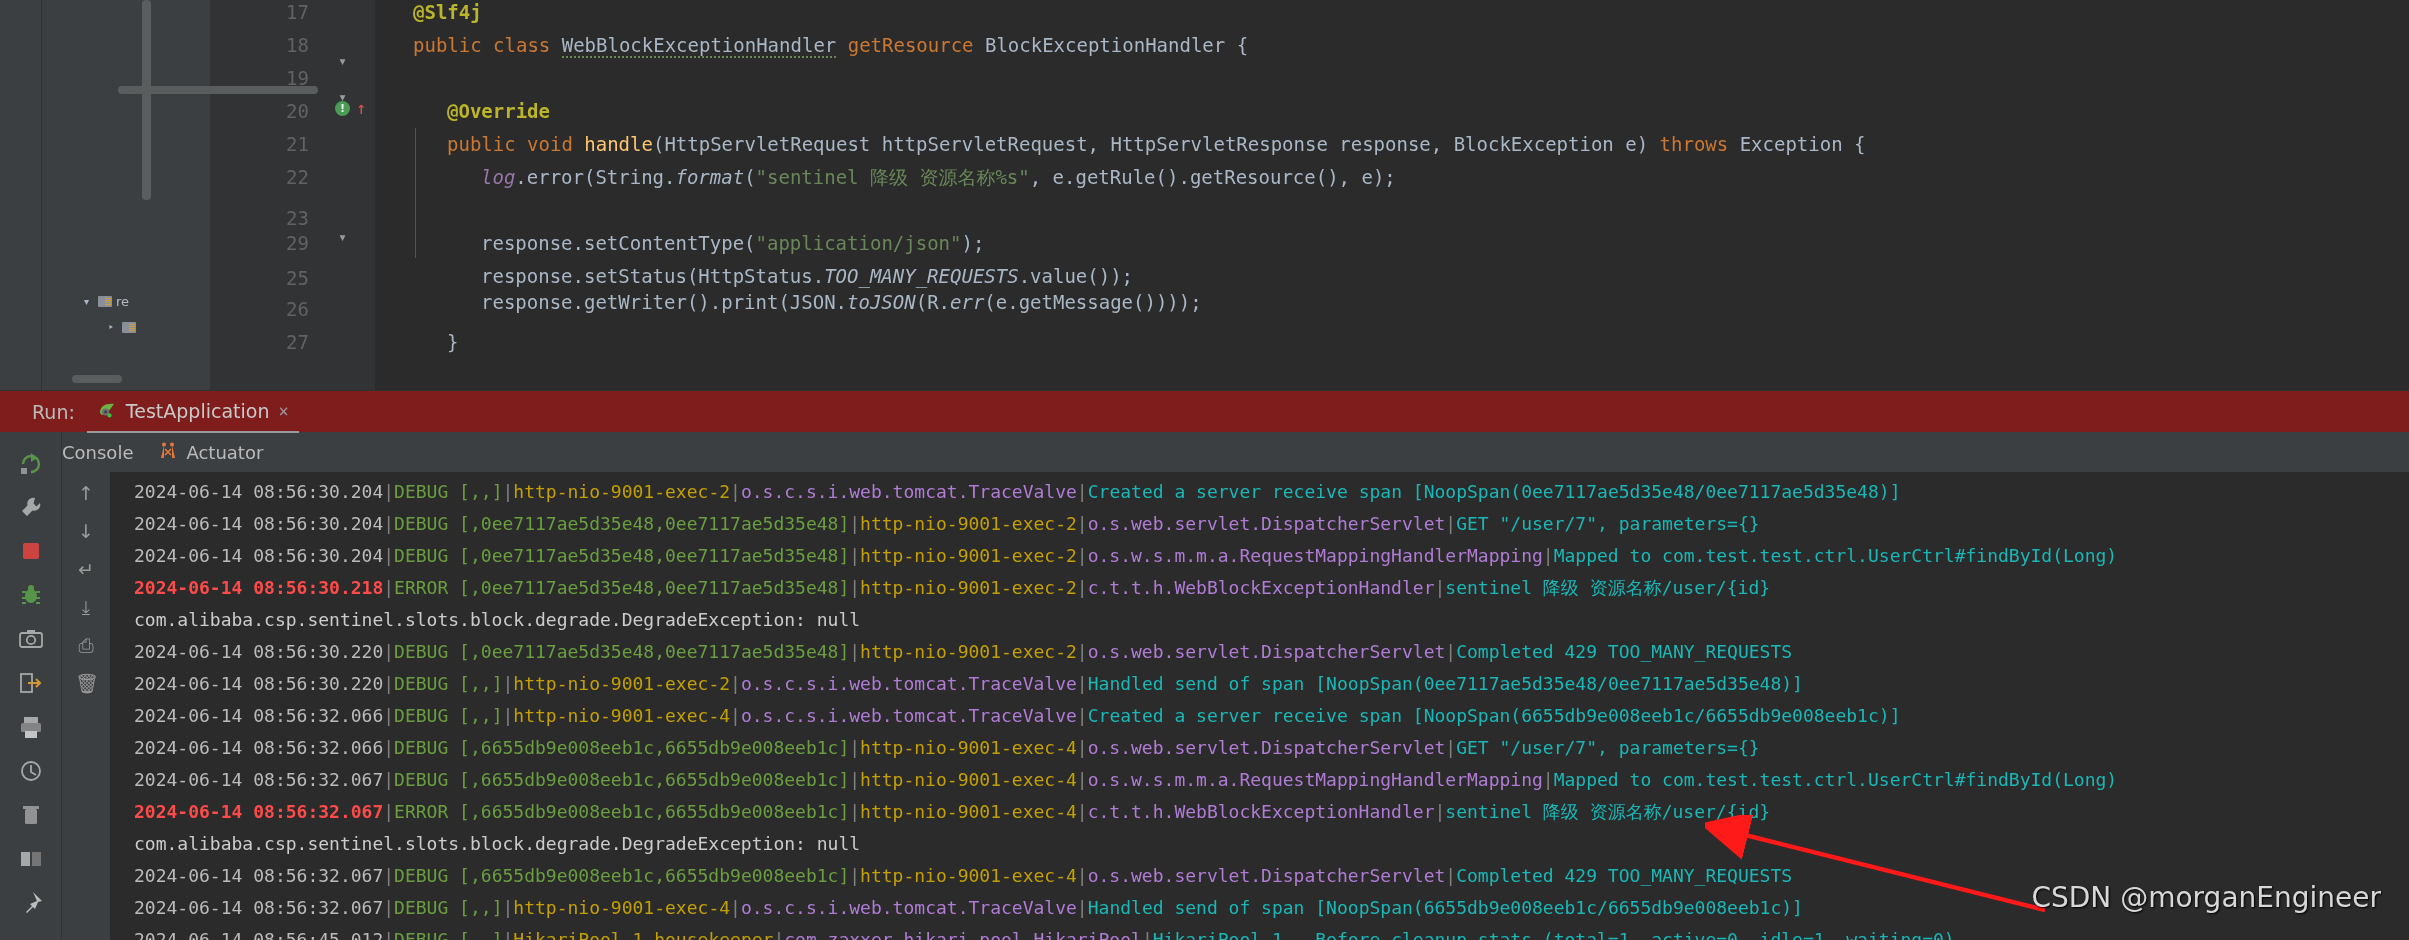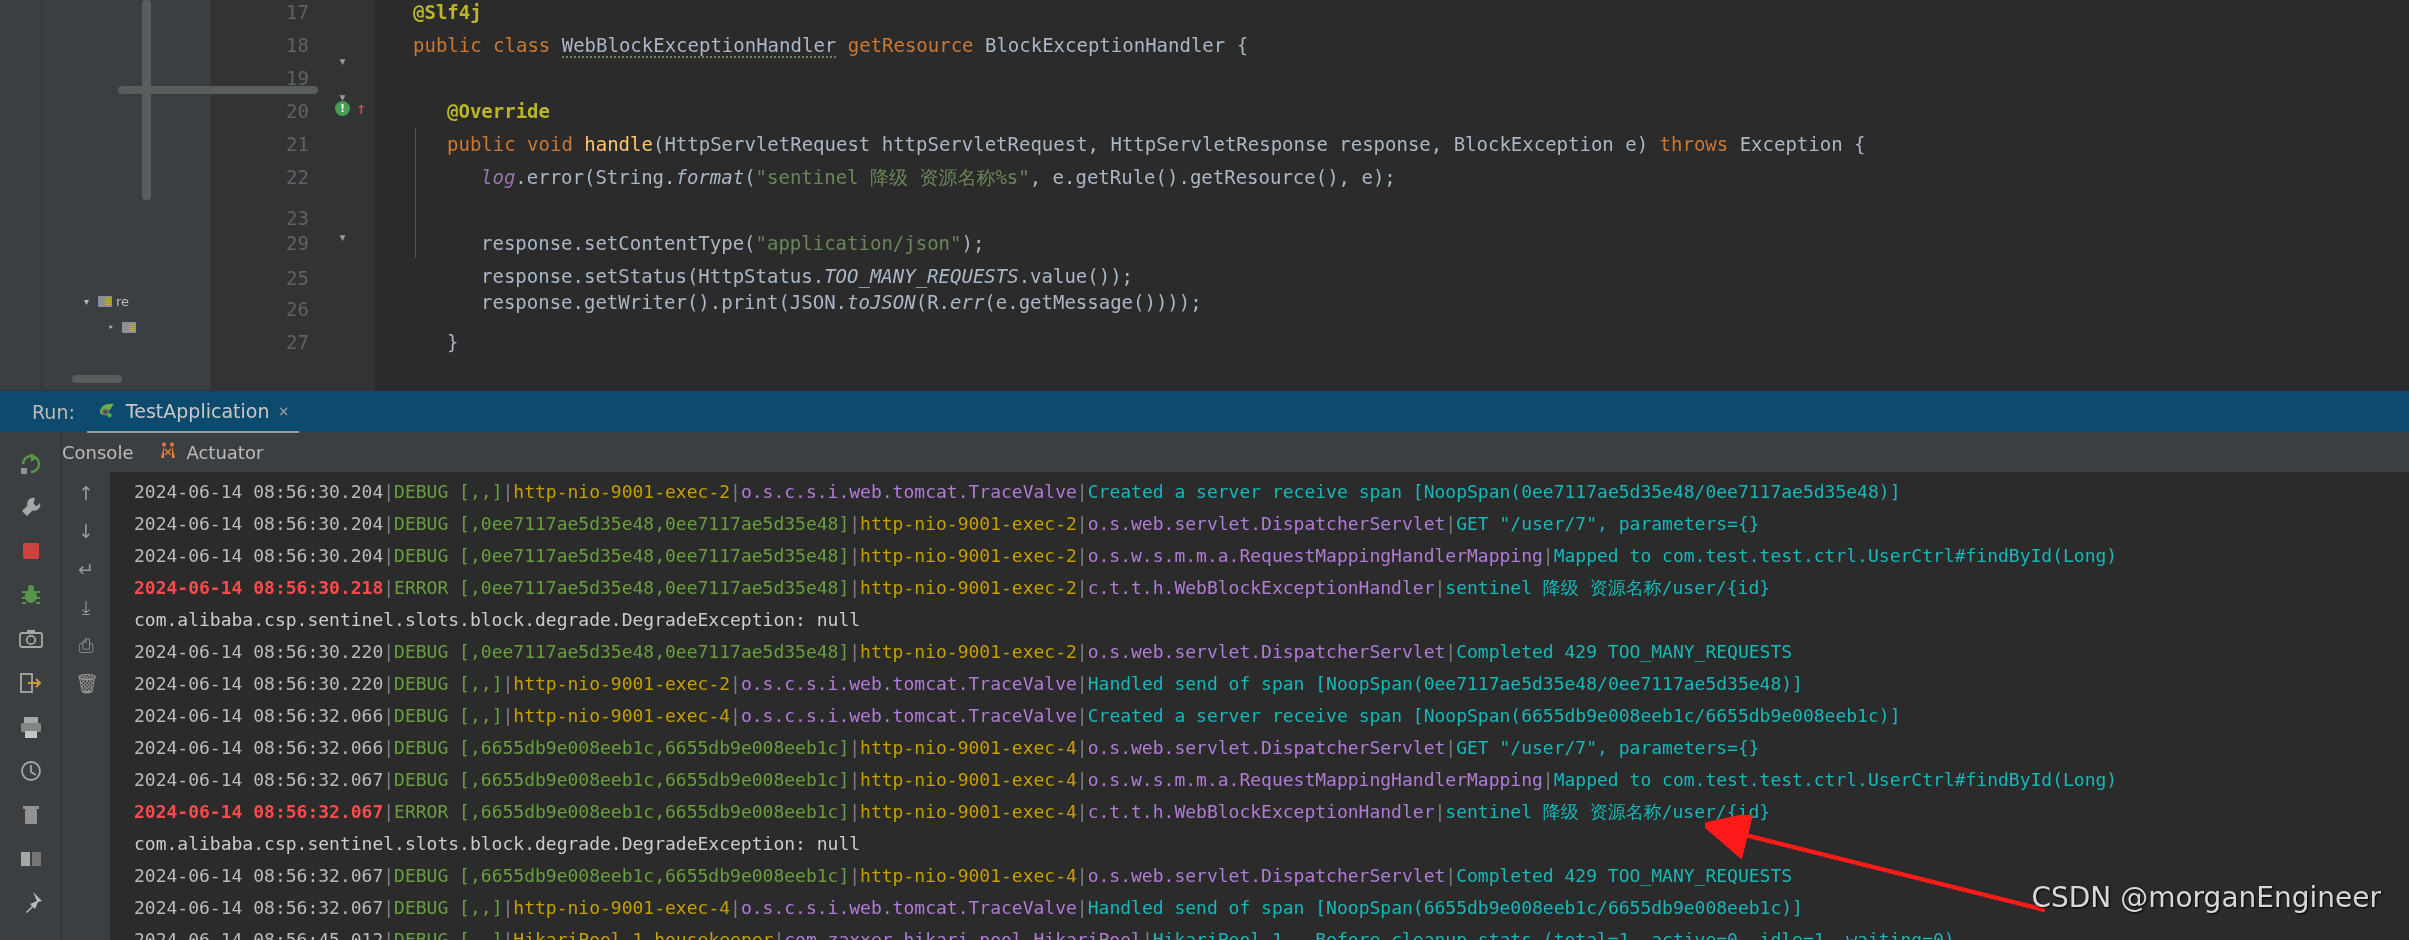--- a/index.html
+++ b/index.html
@@ -88,21 +88,21 @@
   .uparrow { color:#d9534f; font-size:17px; line-height:15px;}
   .atsym { color:#888; font-size:16px; font-family:"DejaVu Sans Mono",monospace;}
   .foldmark { color:#888; font-size:15px;}
 
   .lambda-ic { position:absolute; color:#9a9a9a; font-size:17px; }
 
   
   .run-panel { position:absolute; left:0; top:390px; width:2409px; height:550px; background:#3c3f41; }
   .run-header {
     position:absolute; left:0; top:0; width:2409px; height:42px;
-    background:#0c4a6e; display:flex; align-items:center; gap:12px; padding-left:32px;
+    background:#7f1d1d; display:flex; align-items:center; gap:12px; padding-left:32px;
     border-top:1px solid #2f3133;
   }
   .run-label { color:#bbbbbb; font-size:19px; font-family:"DejaVu Sans", sans-serif; }
   .run-tab {
     display:flex; align-items:center; gap:9px; padding:0 10px; height:42px;
     border-bottom: 2px solid #9a9a9a;
     justify-content: flex-end;
   }
   .spring-ic { width:20px; height:20px; position:relative; }
   .tab-title { color:#c9c9c9; font-size:19px; font-family:"DejaVu Sans", sans-serif; }

